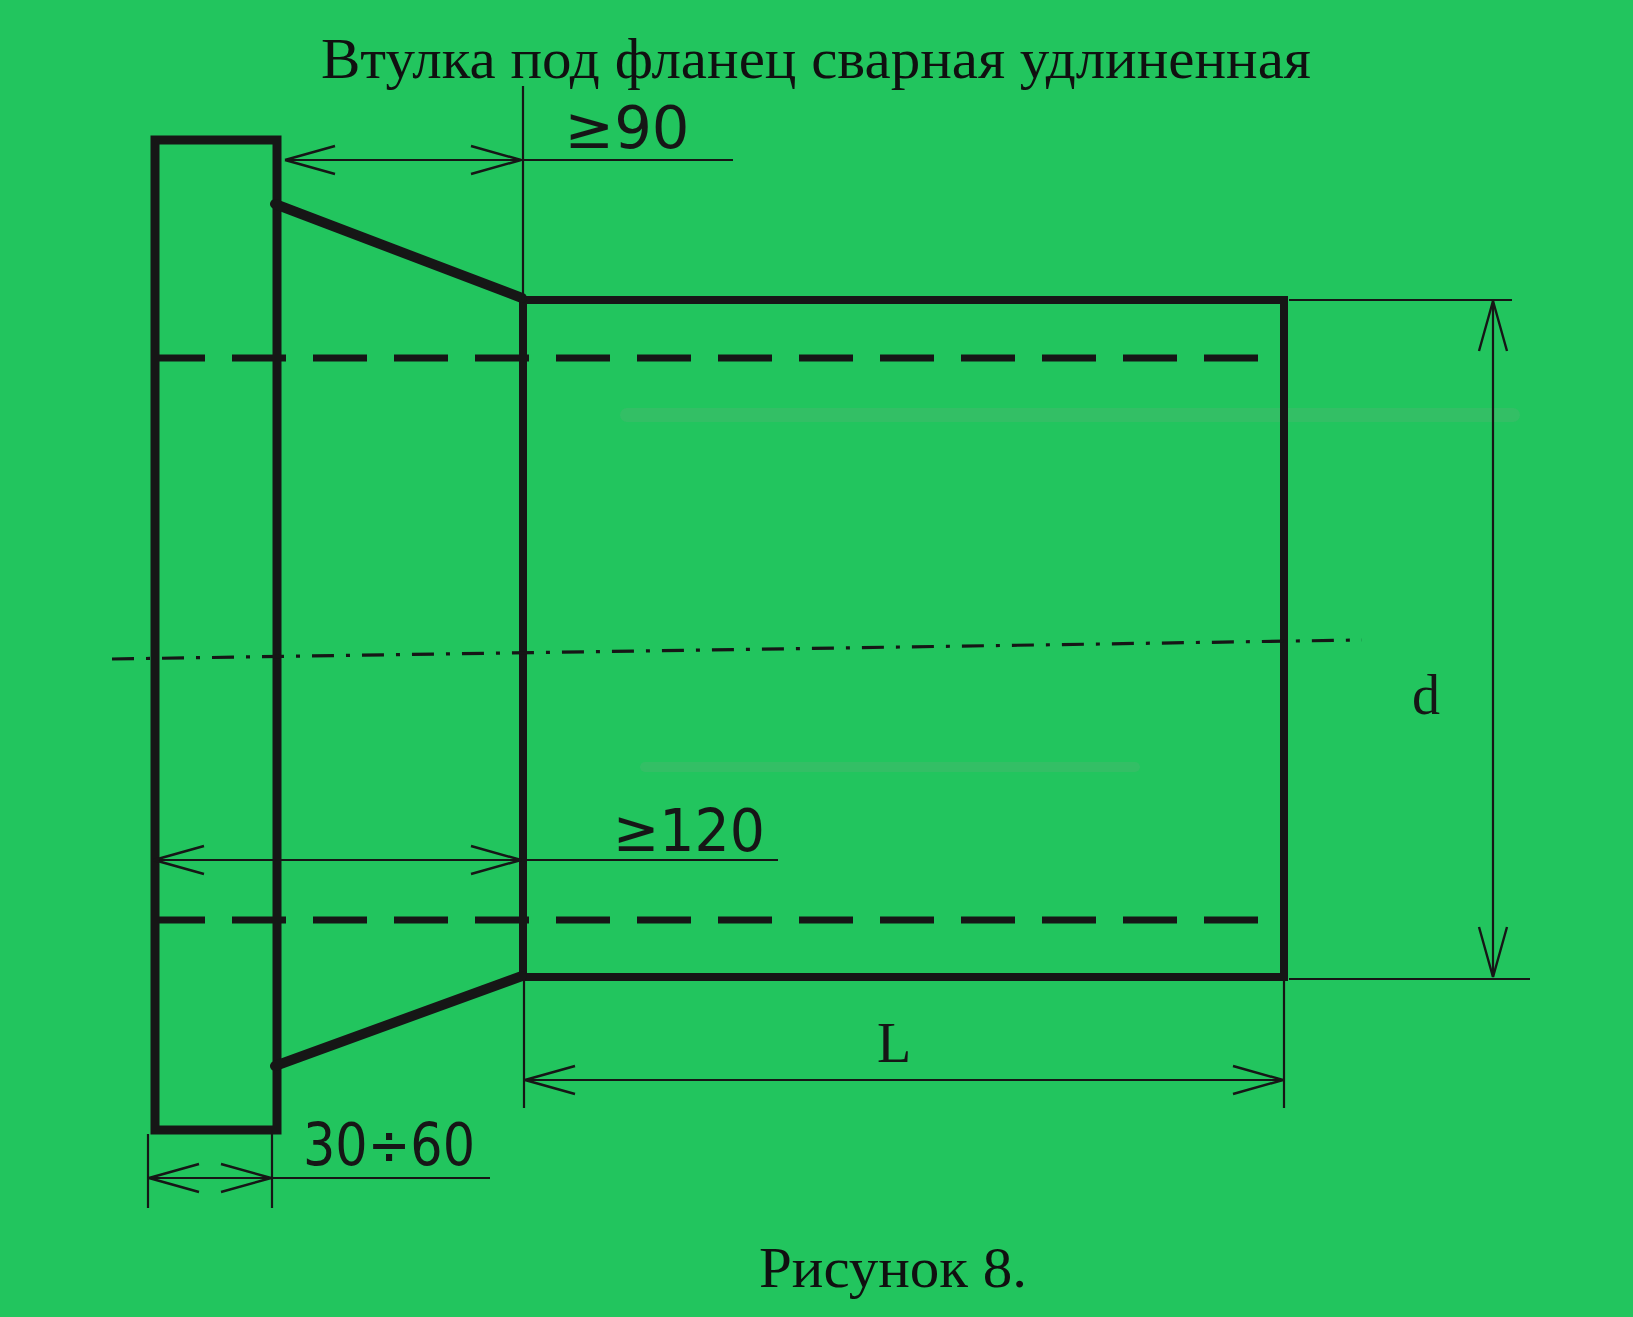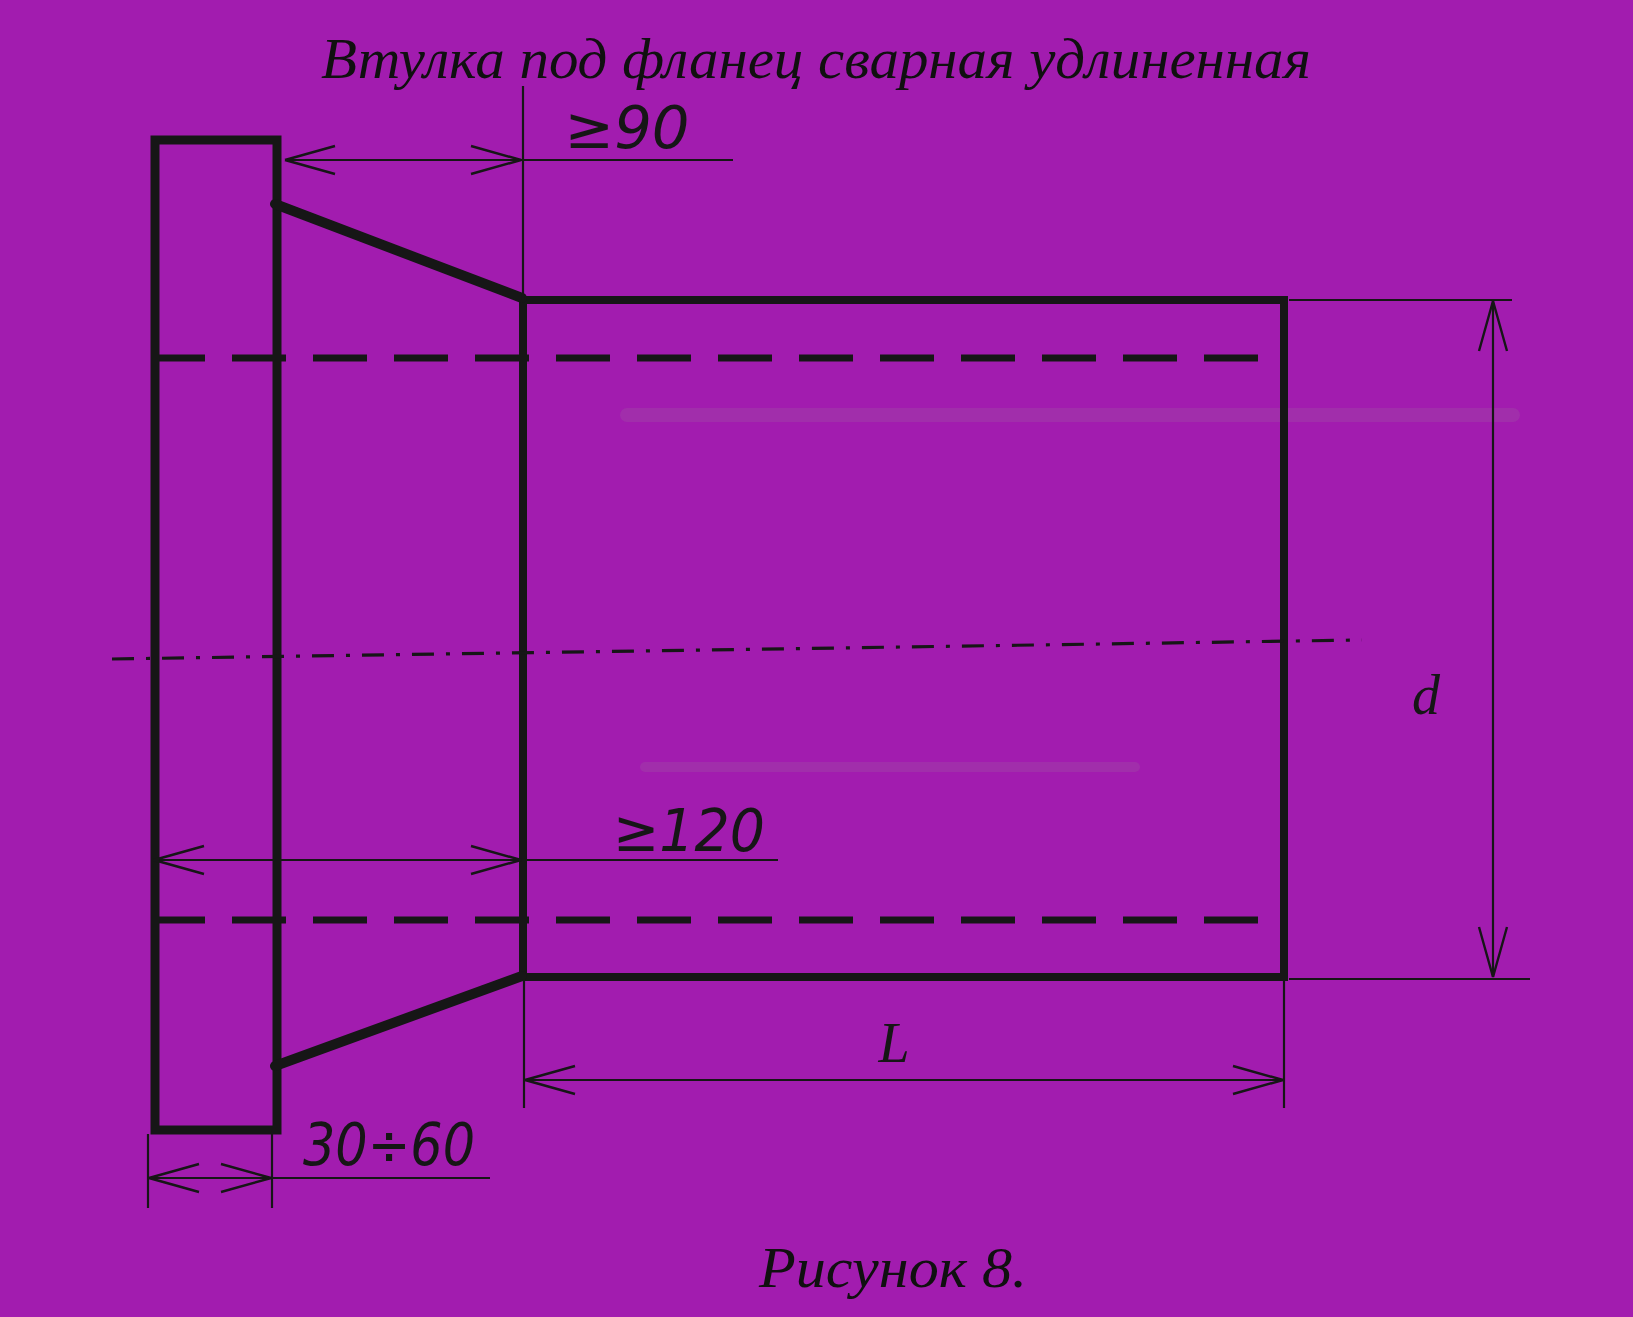--- a/index.html
+++ b/index.html
@@ -1,22 +1,21 @@
 <!DOCTYPE html>
 <html><head>
 <meta charset="utf-8">
 <style>
   html,body{margin:0;padding:0;background:#e9e9e7;}
   .page{
     position:relative;
     width:1633px;height:1317px;
-    background:#a21caf;
+    background:#22c55e;
     overflow:hidden;
     font-family:"Liberation Serif", serif;
-    font-style:italic;
   }
   svg{position:absolute;left:0;top:0;}
   .ink-line{stroke:#161616;fill:none;}
   .thick{stroke-width:9px;}
   .pipe-stroke{stroke-width:8px;}
   .taper{stroke-width:10px;stroke-linecap:round;}
   .hidden-line{stroke-width:7px;stroke-dasharray:54 27;}
   .center-line{stroke-width:3.2px;stroke-dasharray:22 12 4 12;}
   .dim-line{stroke-width:2.2px;}
   .arrow{stroke-width:2.4px;}

